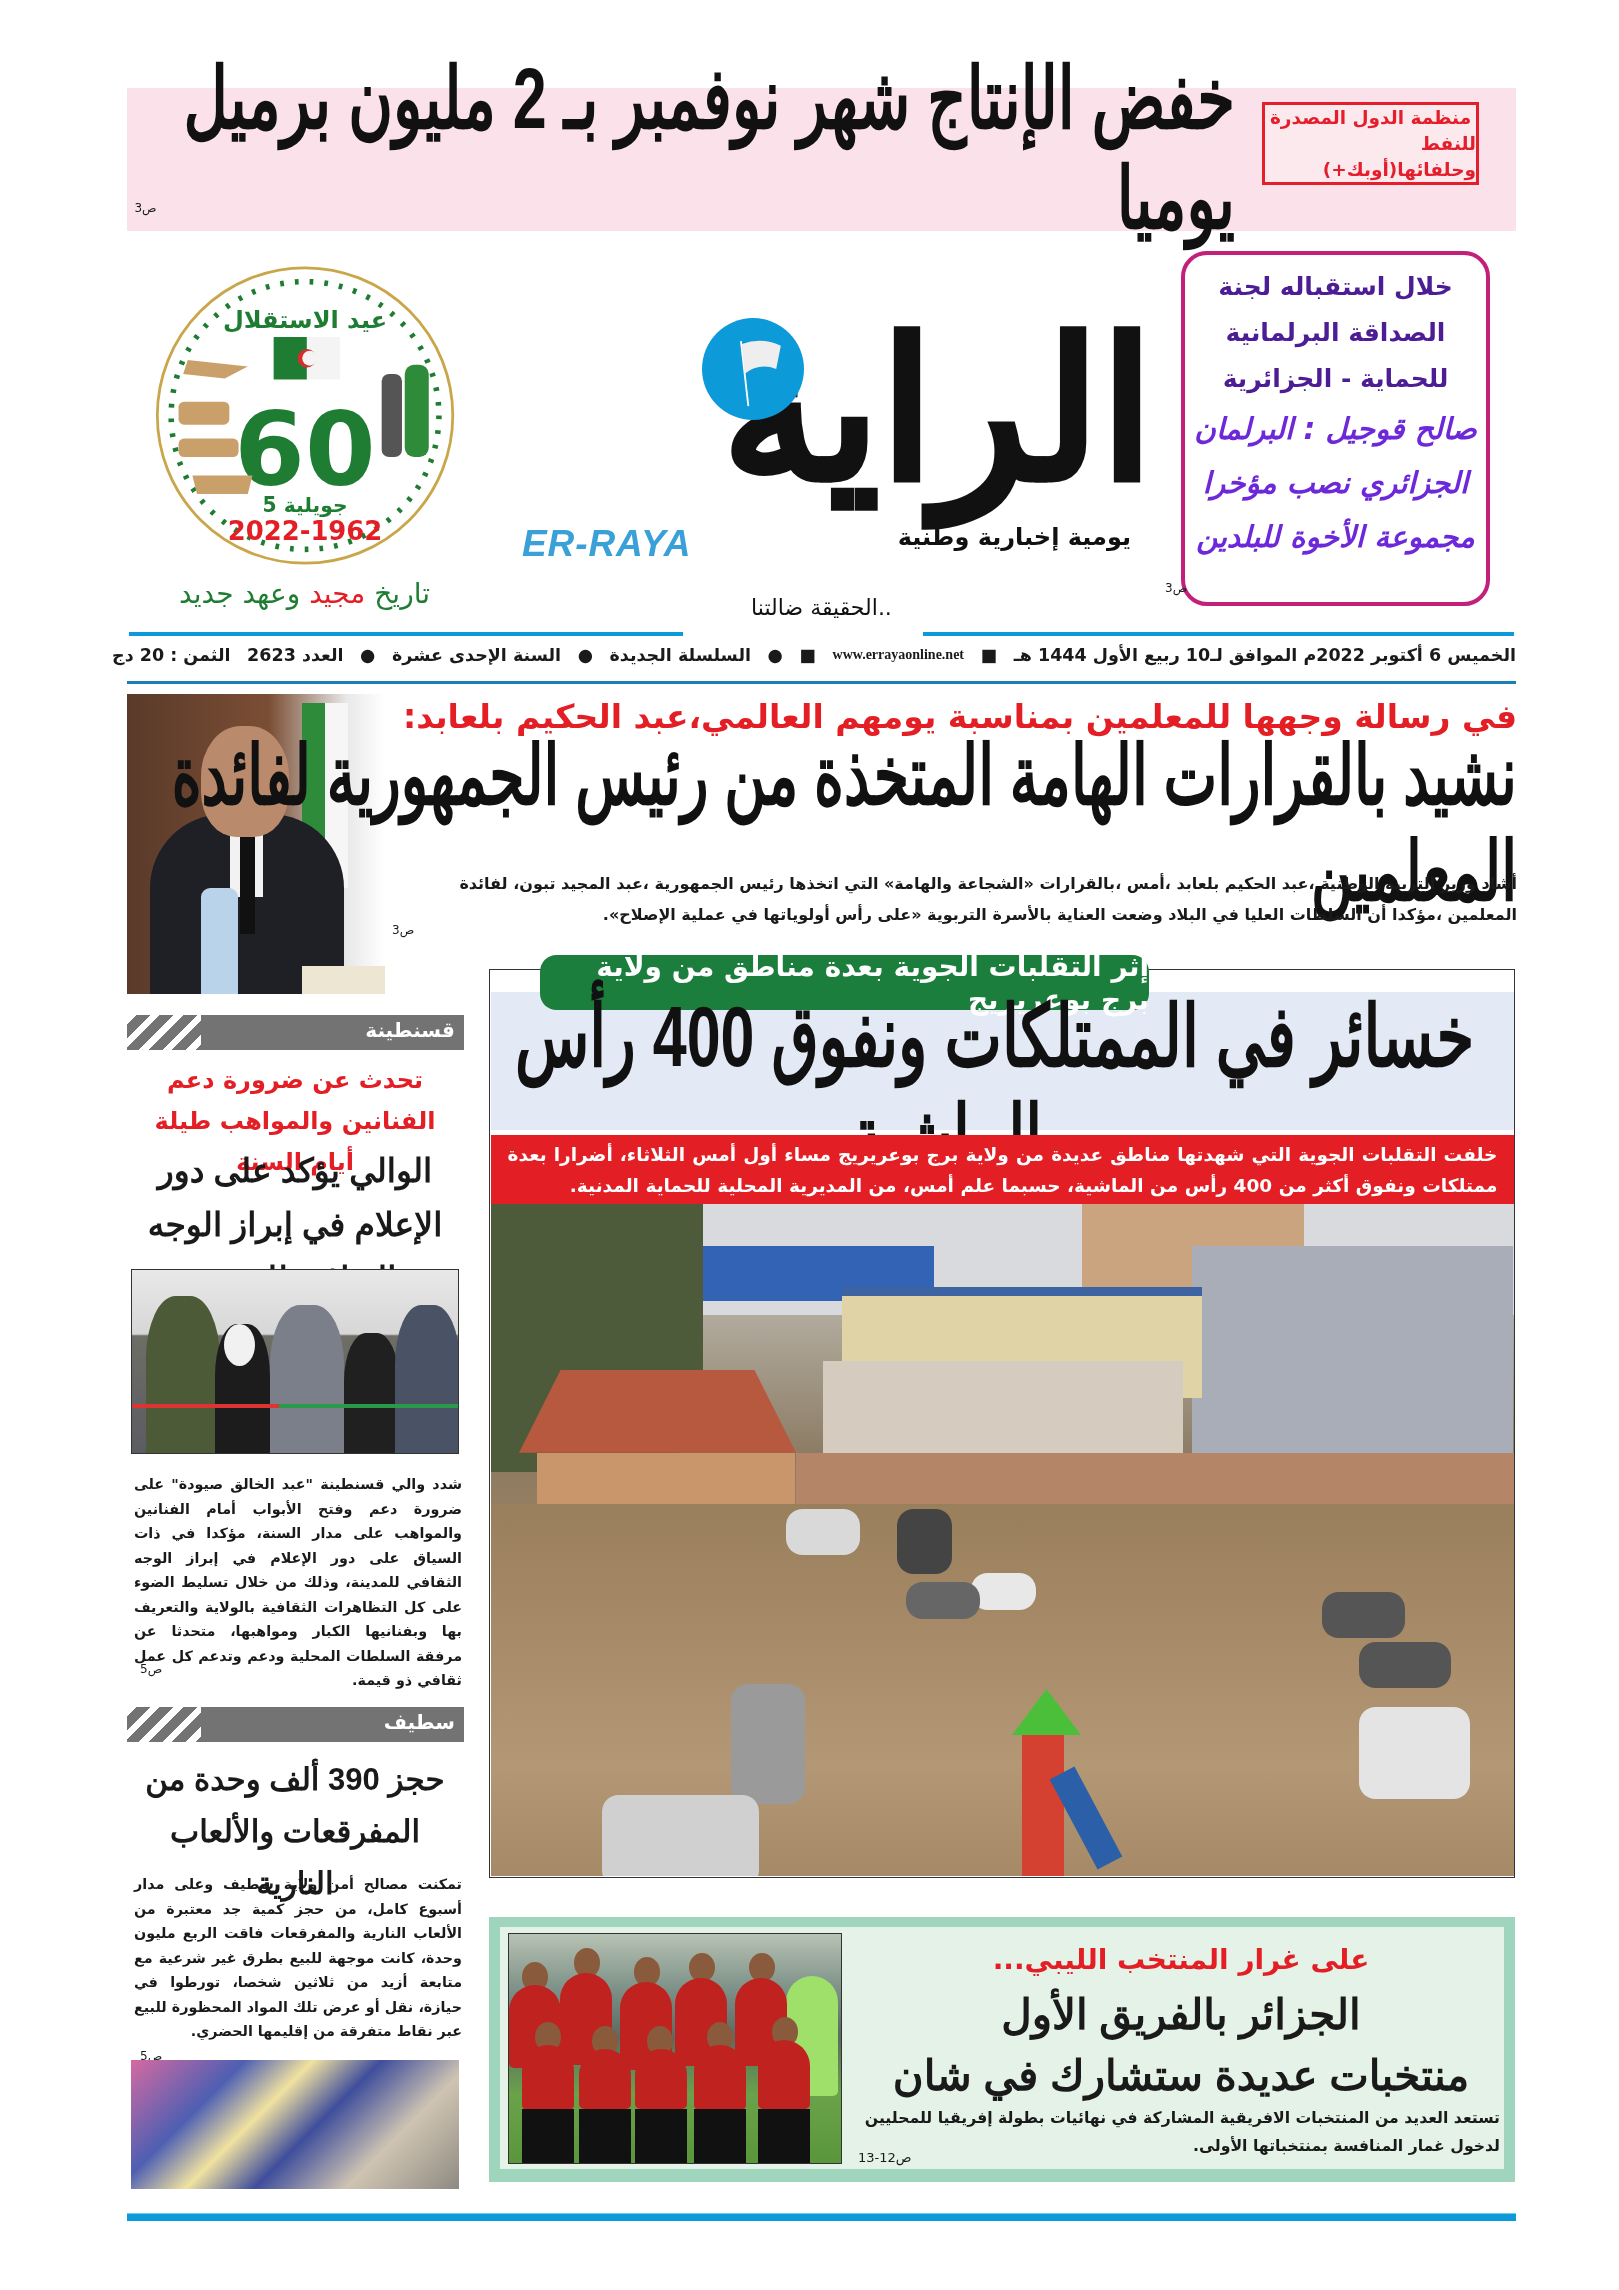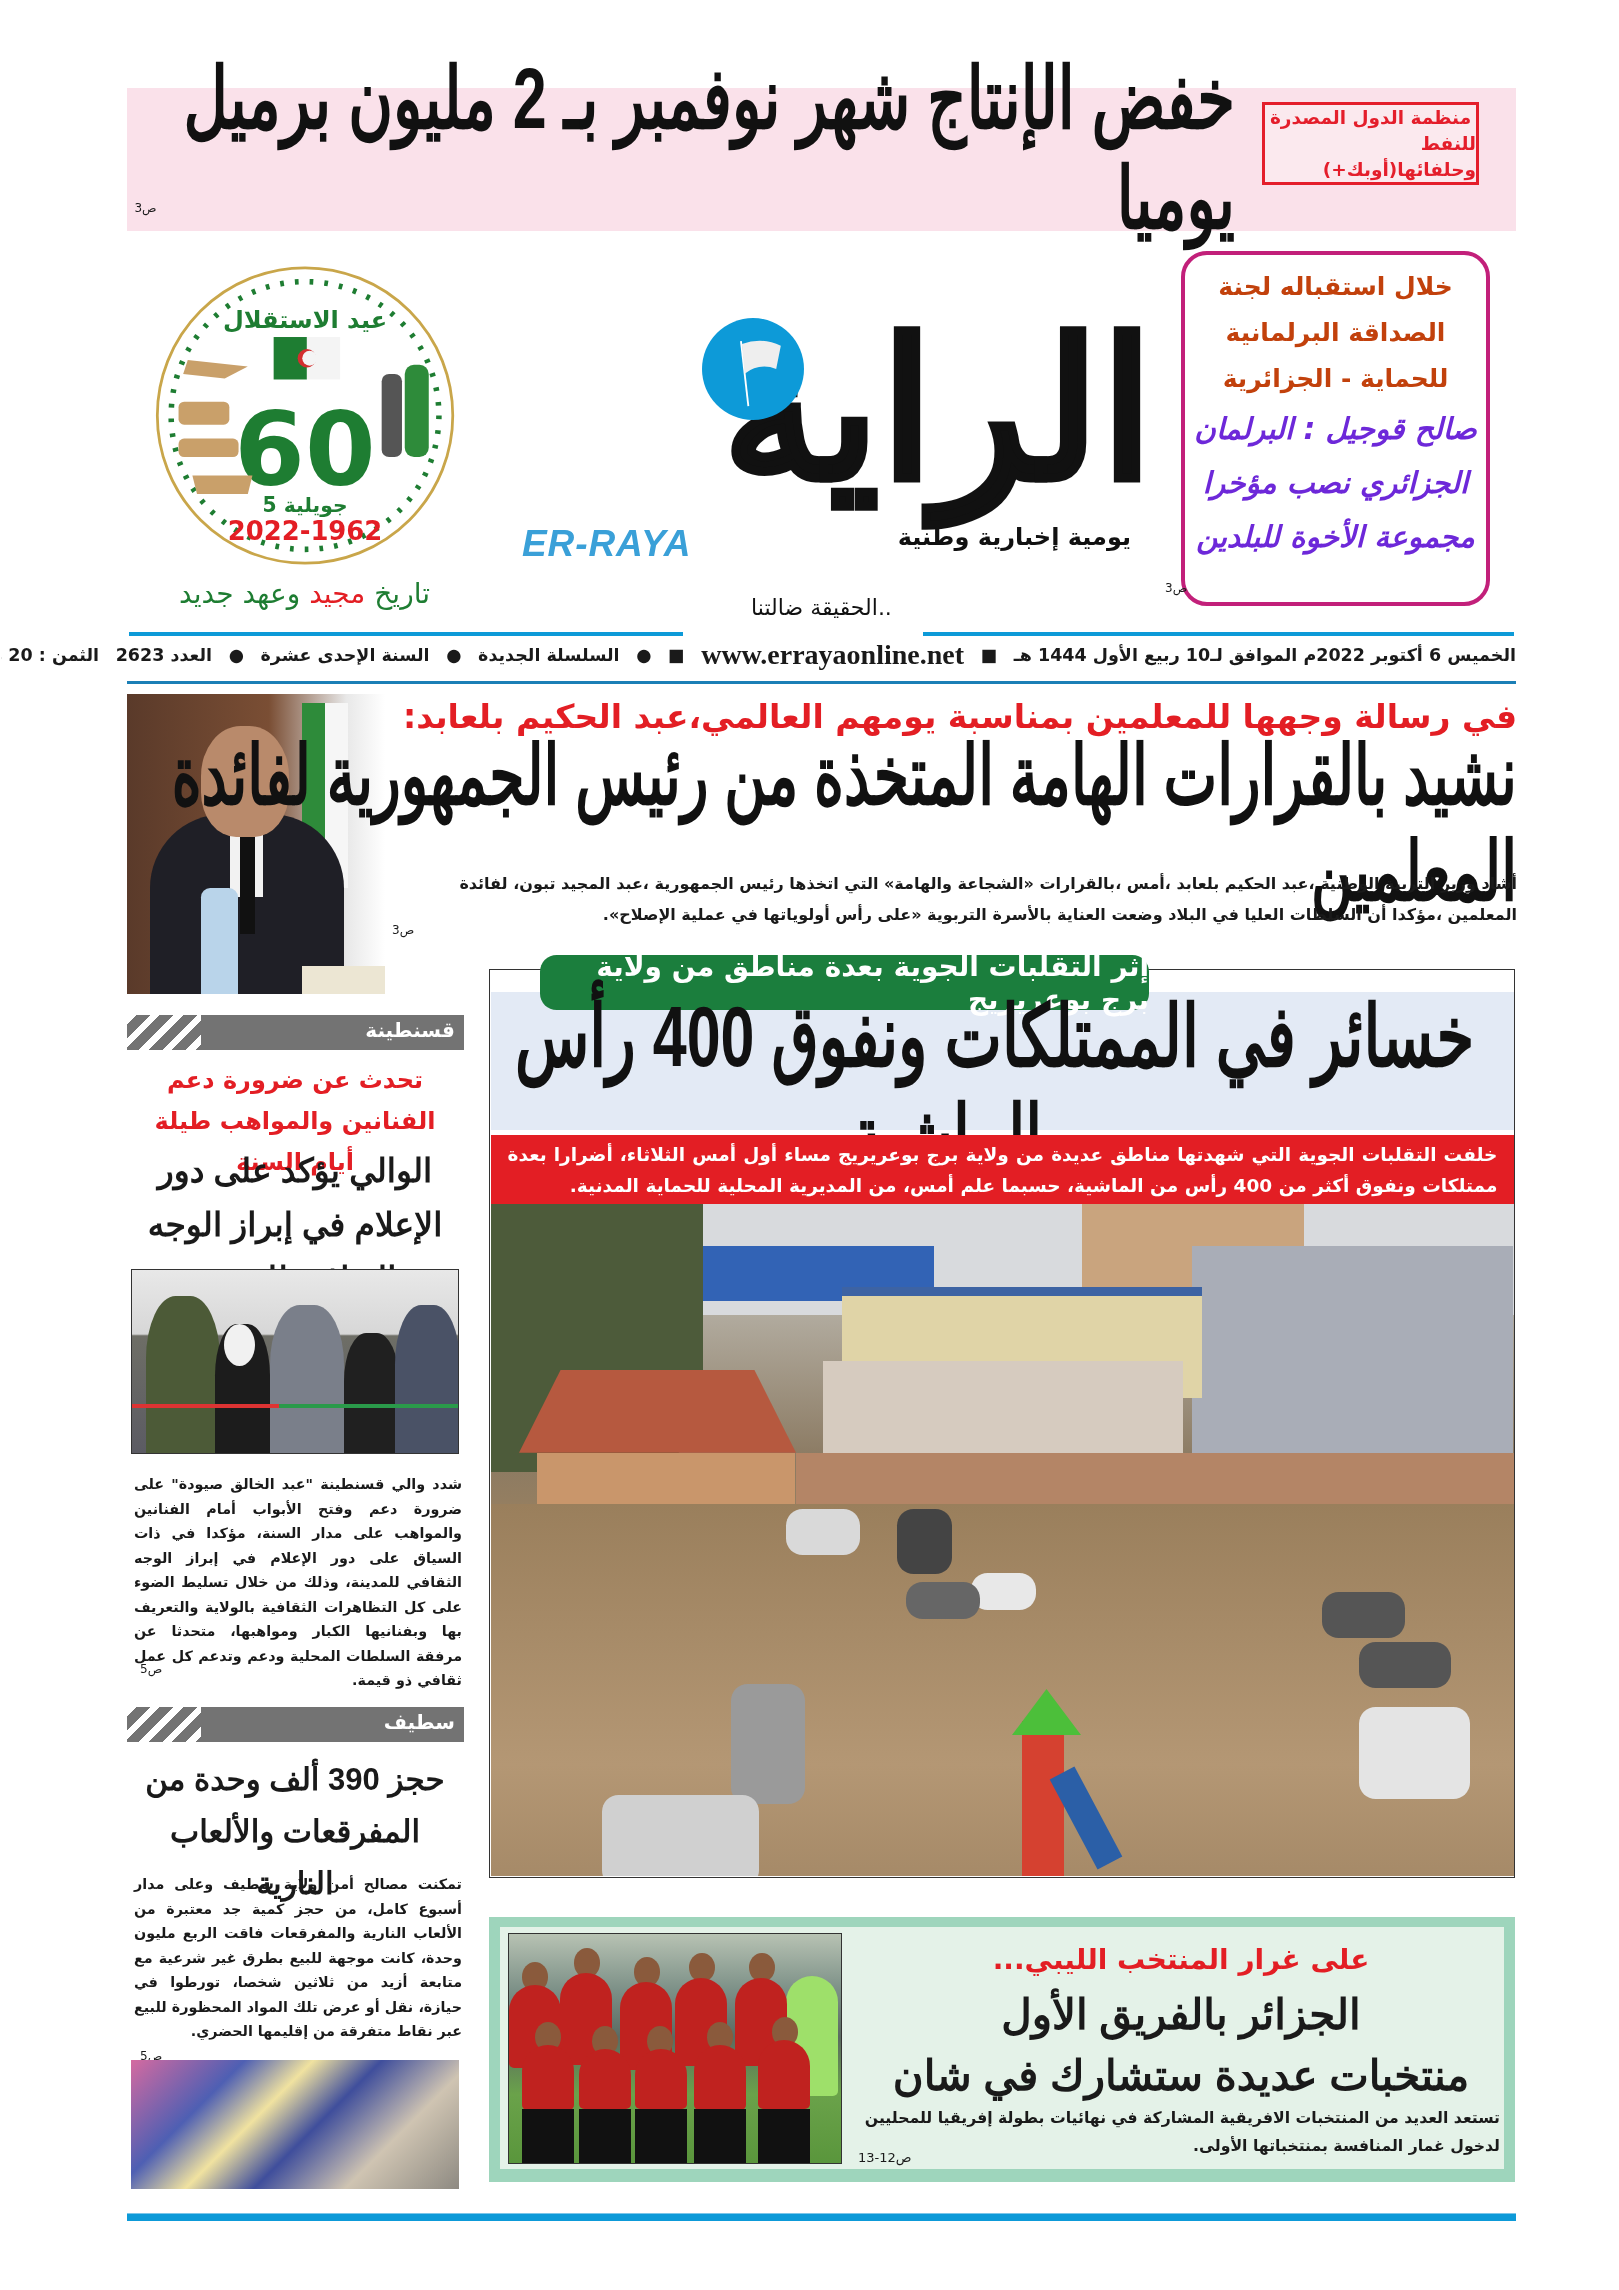--- a/index.html
+++ b/index.html
@@ -29,27 +29,27 @@
   #flag-circle svg { width: 100%; height: 100%; }
   #latin-name { left: 14px; top: 242px; font-size: 37px; font-style: italic; font-weight: 900; color: #3aa0d8; font-family: "Liberation Sans", sans-serif; letter-spacing: 0.9px; }
   #subtitle { right: 23px; top: 242px; font-size: 24px; font-weight: 700; color: #111; }
   #motto { left: 683px; top: 595px; width: 277px; text-align: center; font-size: 22px; color: #111; }
   #motto-rule-left { left: 129px; top: 632px; width: 554px; height: 3.7px; background: #0d9ad8; }
   #motto-rule-right { left: 923px; top: 632px; width: 591px; height: 3.7px; background: #0d9ad8; }
 
   
   #parl-box { left: 1181px; top: 251px; width: 309px; height: 355px; border: 4.6px solid #c2207a; border-radius: 26px; padding: 9.2px 7.4px;
     display: flex; flex-direction: column; align-items: center; }
-  #parl-box .blue { color: #c2410c; font-size: 25px; font-weight: 800; line-height: 46px; text-align: center; }
+  #parl-box .blue { color: #4c1d95; font-size: 25px; font-weight: 800; line-height: 46px; text-align: center; }
   #parl-box .red { color: #6d28d9; font-size: 29.5px; font-weight: 900; line-height: 54px; text-align: center; font-style: italic; }
   #parl-ref { left: 1165px; top: 581px; font-size: 12px; }
 
   
   #info-line { left: 127px; top: 641px; width: 1389px; height: 28px; font-size: 17.5px; font-weight: 700; display: flex; gap: 16.6px; justify-content: flex-start; align-items: center; white-space: nowrap; }
-  #info-line .site { font-family: "Liberation Serif", serif; font-size: 28px; }
+  #info-line .site { font-family: "Liberation Serif", serif; font-size: 14px; }
   #info-rule { left: 127px; top: 681px; width: 1389px; height: 2.8px; background: #1b7fb6; }
 
   
   #minister-photo { left: 127px; top: 694px; width: 258px; height: 300px; background: linear-gradient(90deg,#5a3a2a 0%,#7a4e34 55%,#e8e8e8 85%,#fff 100%); overflow: hidden; }
   #minister-photo .face { position:absolute; left: 74px; top: 32px; width: 88px; height: 111px; border-radius: 45% 45% 40% 40%; background: #b98a6b; }
   #minister-photo .suit { position:absolute; left: 23px; top: 120px; width: 194px; height: 185px; border-radius: 74px 74px 0 0; background: #1f1f26; }
   #minister-photo .shirt { position:absolute; left: 103px; top: 129px; width: 33px; height: 74px; background: #f2f2f2; }
   #minister-photo .tie { position:absolute; left: 113px; top: 138px; width: 14.8px; height: 102px; background: #111; }
   #minister-photo .flag-g { position:absolute; left: 175px; top: 9.2px; width: 23px; height: 185px; background: #2e8b3a; }
   #minister-photo .flag-w { position:absolute; left: 198px; top: 9.2px; width: 23px; height: 185px; background: #f6f6f6; }

